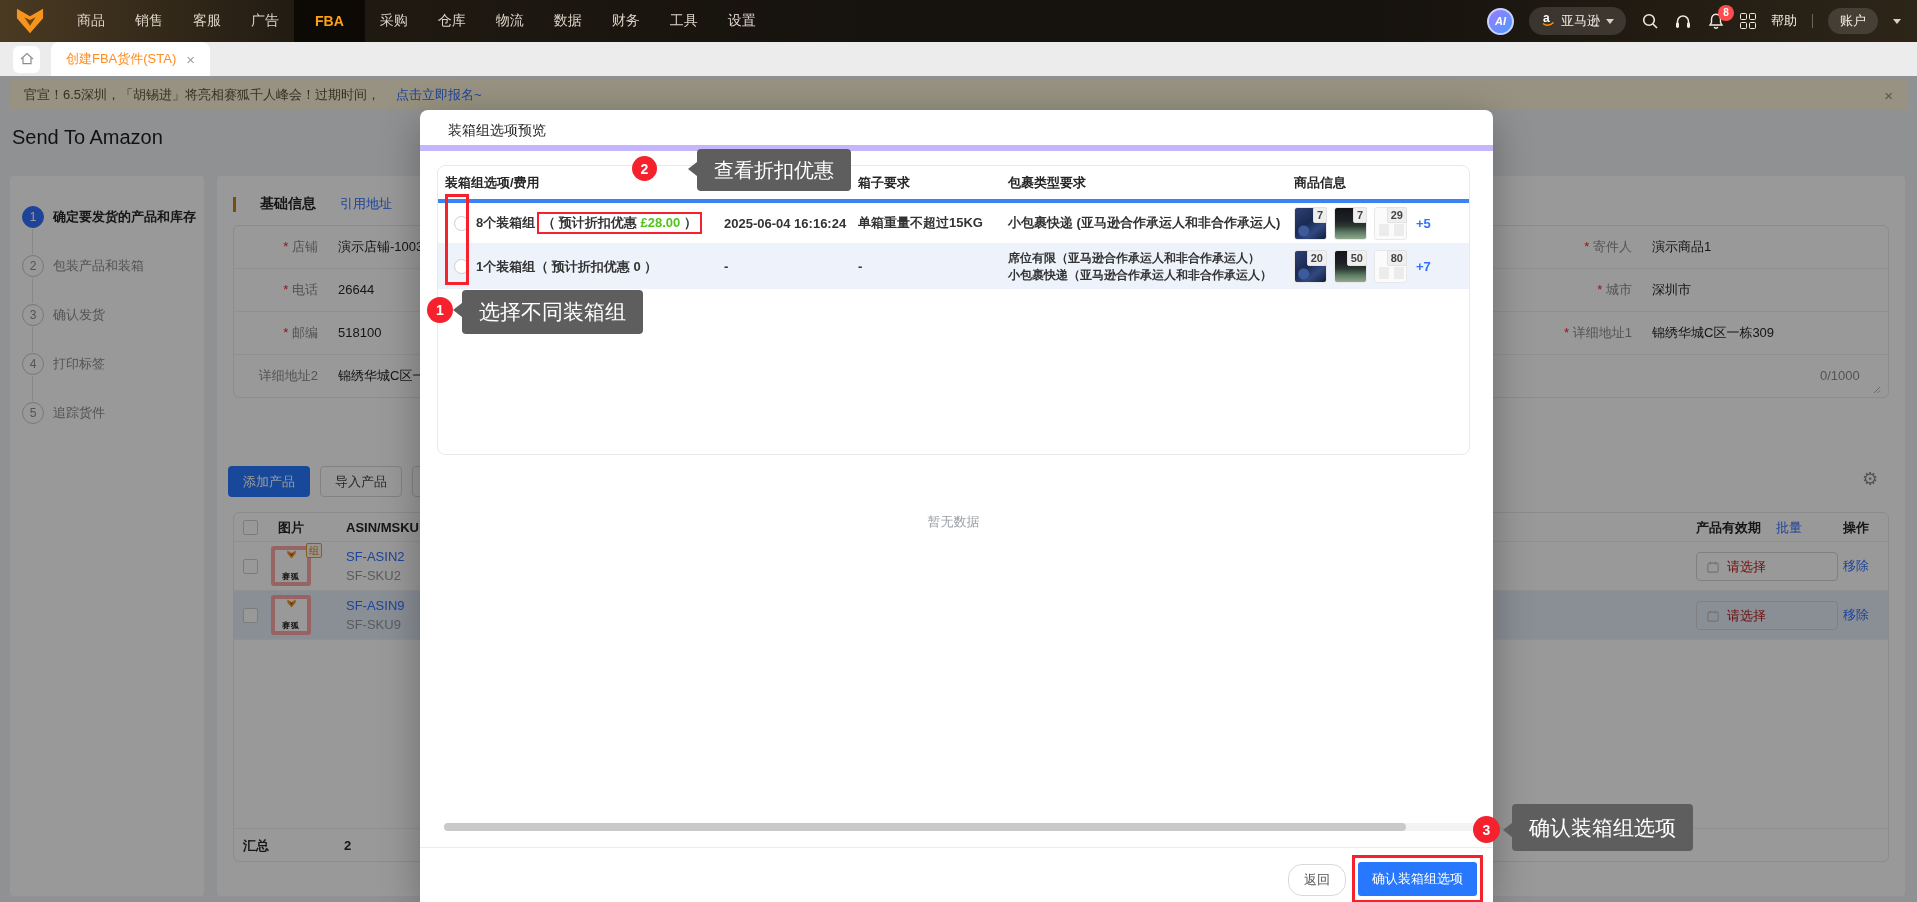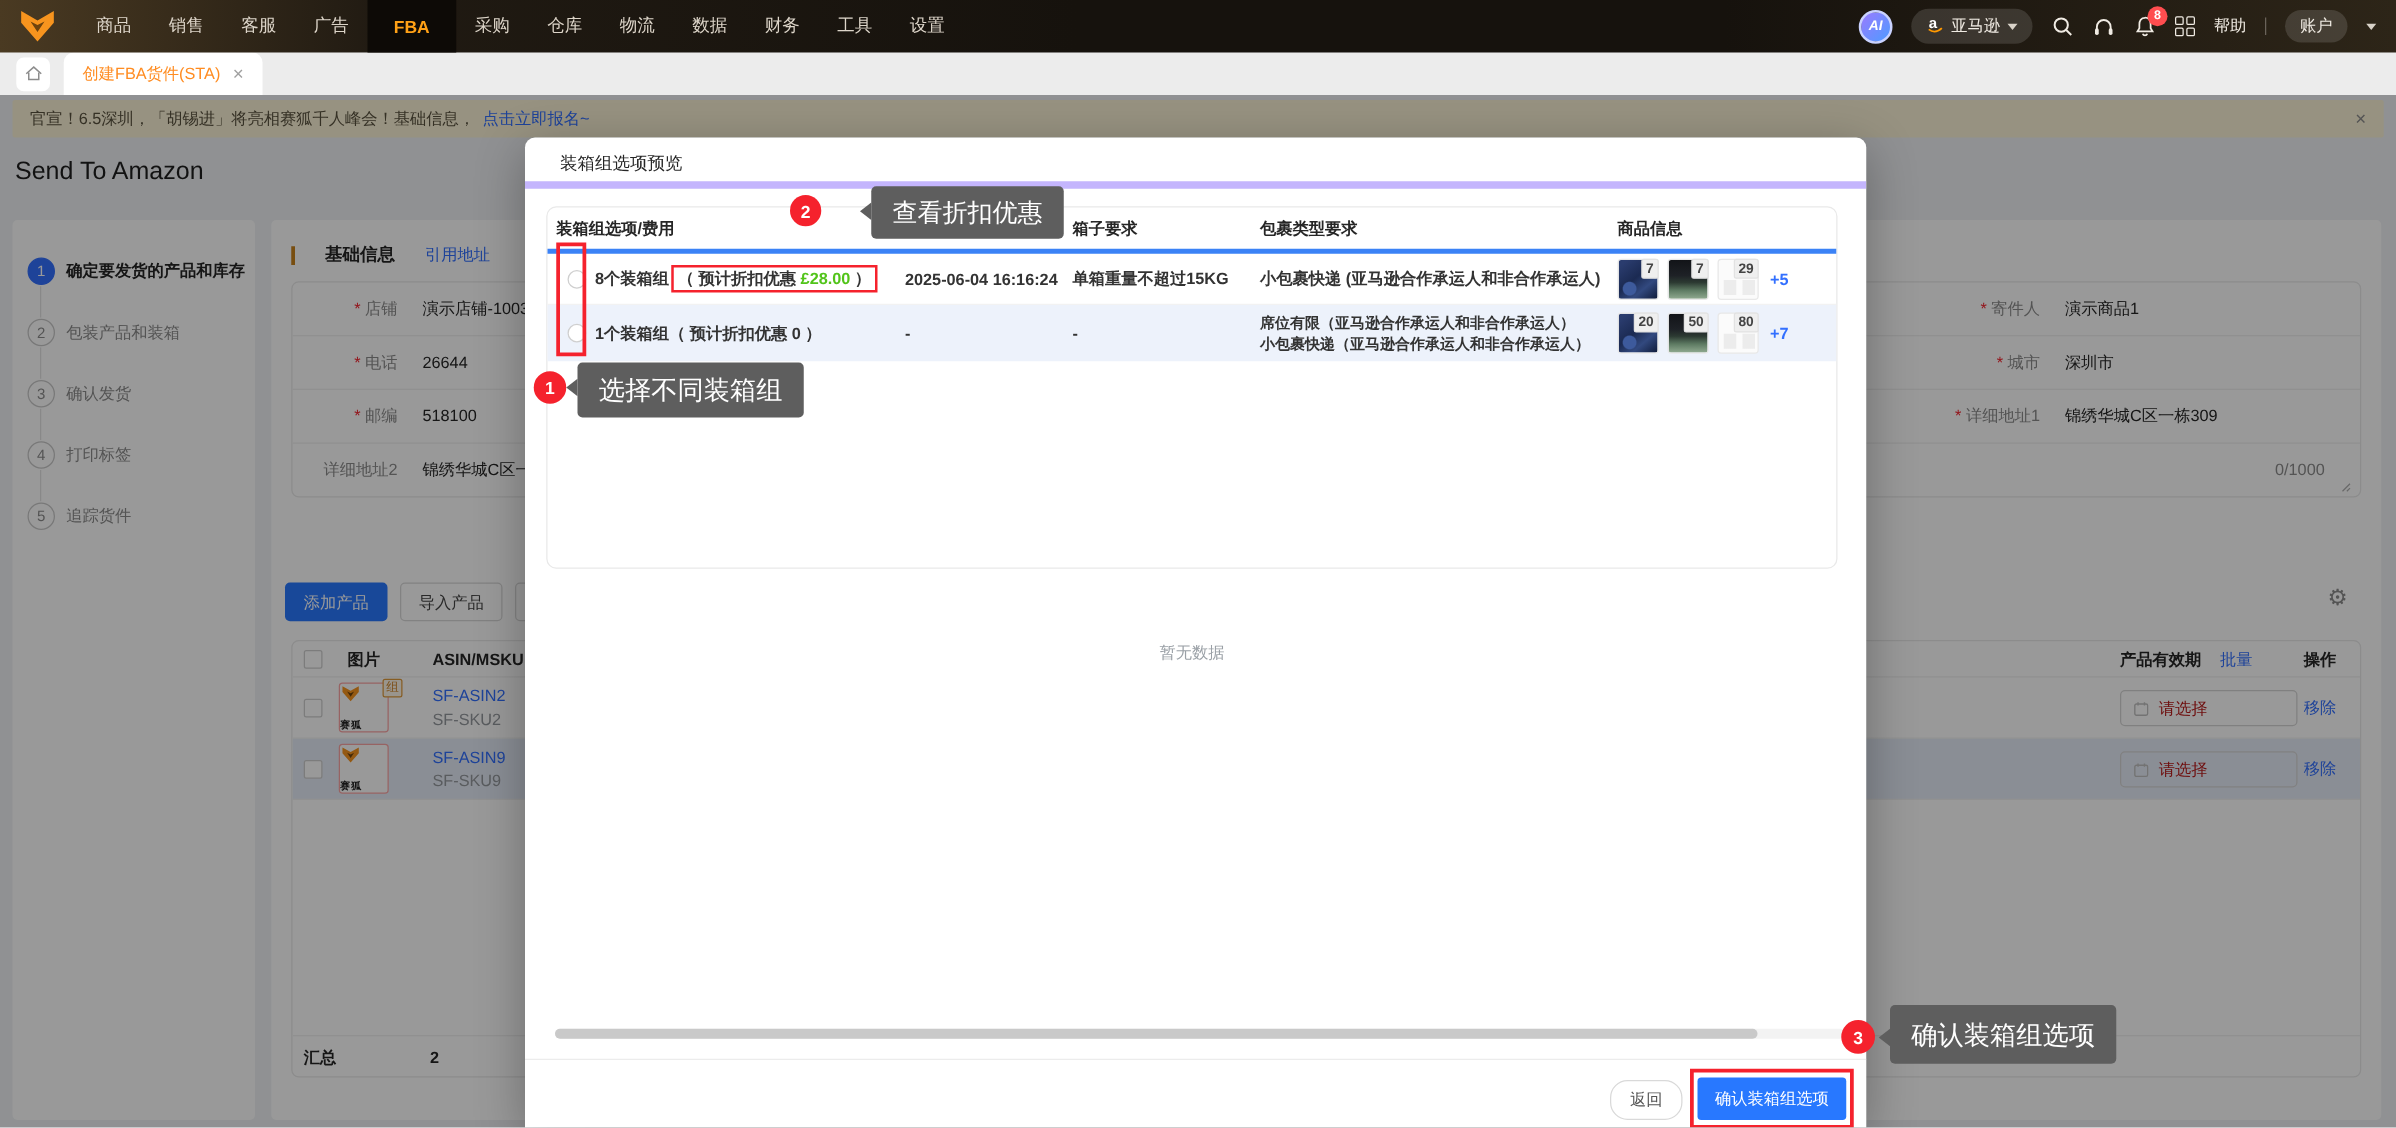--- a/index.html
+++ b/index.html
@@ -34,21 +34,21 @@
   .tabbar{position:absolute;top:42px;left:0;width:1917px;height:34px;background:#ececec;z-index:99;display:flex;align-items:center}
   .home-btn{width:27px;height:27px;background:#fff;border-radius:6px;margin-left:13px;display:flex;align-items:center;justify-content:center;cursor:pointer}
   .tab{margin-left:11px;height:34px;background:#fff;border-radius:8px 8px 0 0;padding:0 15px;display:flex;
     align-items:center;gap:10px;color:#ff8c21;font-size:13px;cursor:pointer;align-self:flex-end}
   .tab-close{color:#a0a0a0;font-size:15px;cursor:pointer}
 
   
   .content{position:absolute;top:76px;left:0;width:1917px;height:826px;background:#f0f2f5}
   .notice{position:absolute;left:10px;top:4px;width:1897px;height:30px;background:#fcf3d7;border-radius:2px;
     display:flex;align-items:center;padding:0 14px;color:#59523f}
-  .notice a{color:#3370ff;text-decoration:none;margin-left:6px;cursor:pointer}
+  .notice a{color:#3370ff;text-decoration:none;margin-left:16px;cursor:pointer}
   .notice-close{margin-left:auto;color:#8c8c8c;font-size:15px;cursor:pointer}
   .page-title{position:absolute;left:12px;top:50px;font-size:20px;font-weight:400;color:#1f1f1f}
 
   .steps-card{position:absolute;left:10px;top:100px;width:194px;height:720px;background:#fff;border-radius:4px;padding-top:16px}
   .step{height:49px;display:flex;align-items:center;gap:9px;padding-left:12px;position:relative;cursor:pointer}
   .step:not(:last-child)::after{content:'';position:absolute;left:22px;top:37px;width:1px;height:25px;background:#e3e3e3}
   .s-circle{width:22px;height:22px;border-radius:50%;border:1px solid #c9c9c9;color:#8c8c8c;font-size:12px;
     display:flex;align-items:center;justify-content:center;flex:none;background:#fff}
   .s-label{color:#8c8c8c;font-size:13px;white-space:nowrap}
   .step.on .s-circle{background:#3370ff;border-color:#3370ff;color:#fff}
@@ -75,22 +75,22 @@
   .btn-import{left:103px;top:290px;width:82px;background:#fff;border:1px solid #d9d9d9;color:#434343}
   .btn-stub{left:195px;top:290px;width:82px;background:#fff;border:1px solid #d9d9d9;color:#434343}
   .gear{position:absolute;left:1645px;top:292px;font-size:18px;color:#8c8c8c;cursor:pointer;font-family:"DejaVu Sans",sans-serif}
 
   .ptable{position:absolute;left:16px;top:336px;width:1656px;height:350px;border:1px solid #e9e9e9;border-radius:6px;overflow:hidden}
   .pt-head{height:29px;border-bottom:1px solid #f0f0f0;position:relative;font-weight:700;font-size:13px}
   .pt-head span{position:absolute;line-height:29px}
   .cb{position:absolute;width:15px;height:15px;border:1px solid #cfcfcf;border-radius:2px;background:#fff;cursor:pointer}
   .pt-row{height:49px;border-bottom:1px solid #f2f2f2;position:relative}
   .pt-row.alt{background:#e7edf8}
-  .pimg{position:absolute;left:37px;top:4px;width:40px;height:40px;border:1px solid #fca5a5;border-radius:3px;
-    background:#fff;display:flex;flex-direction:column;justify-content:center;gap:12px}
+  .pimg{position:absolute;left:37px;top:4px;width:40px;height:40px;border:4px solid #fca5a5;border-radius:3px;
+    background:#fff;display:flex;flex-direction:column;align-items:center;justify-content:center;gap:12px}
   .pimg .brand{font-size:8px;color:#222;font-weight:700;letter-spacing:1px}
   .gbadge{position:absolute;left:72px;top:1px;border:1px solid #e09b3d;color:#cf8426;background:#fff8ec;
     font-size:10px;line-height:13px;padding:0 2px;border-radius:2px}
   .asin{position:absolute;left:112px;top:7px;color:#3370ff;cursor:pointer}
   .sku{position:absolute;left:112px;top:26px;color:#95999e}
   .dp{position:absolute;left:1462px;top:10px;width:142px;height:29px;border:1px solid #d6d6d6;border-radius:4px;
     display:flex;align-items:center;gap:8px;padding-left:10px;color:#b91c1c;cursor:pointer;font-size:13px}
   .rm{position:absolute;left:1609px;top:15px;color:#3370ff;cursor:pointer}
   .pt-foot{position:absolute;bottom:0;left:0;right:0;height:33px;border-top:1px solid #f0f0f0;font-weight:700}
   .pt-foot span{position:absolute;line-height:33px}
@@ -221,21 +221,21 @@
       </svg>
     </div>
     <div class="tab">
       <span>创建FBA货件(STA)</span>
       <span class="tab-close">×</span>
     </div>
   </div>
 
   <div class="content">
     <div class="notice">
-      <span>官宣！6.5深圳，「胡锡进」将亮相赛狐千人峰会！基础信息，</span>
+      <span>官宣！6.5深圳，「胡锡进」将亮相赛狐千人峰会！过期时间，</span>
       <a>点击立即报名~</a>
       <span class="notice-close">×</span>
     </div>
     <h1 class="page-title">Send To Amazon</h1>
 
     <aside class="steps-card">
       <div class="step on">
         <span class="s-circle">1</span>
         <span class="s-label">确定要发货的产品和库存</span>
       </div>

